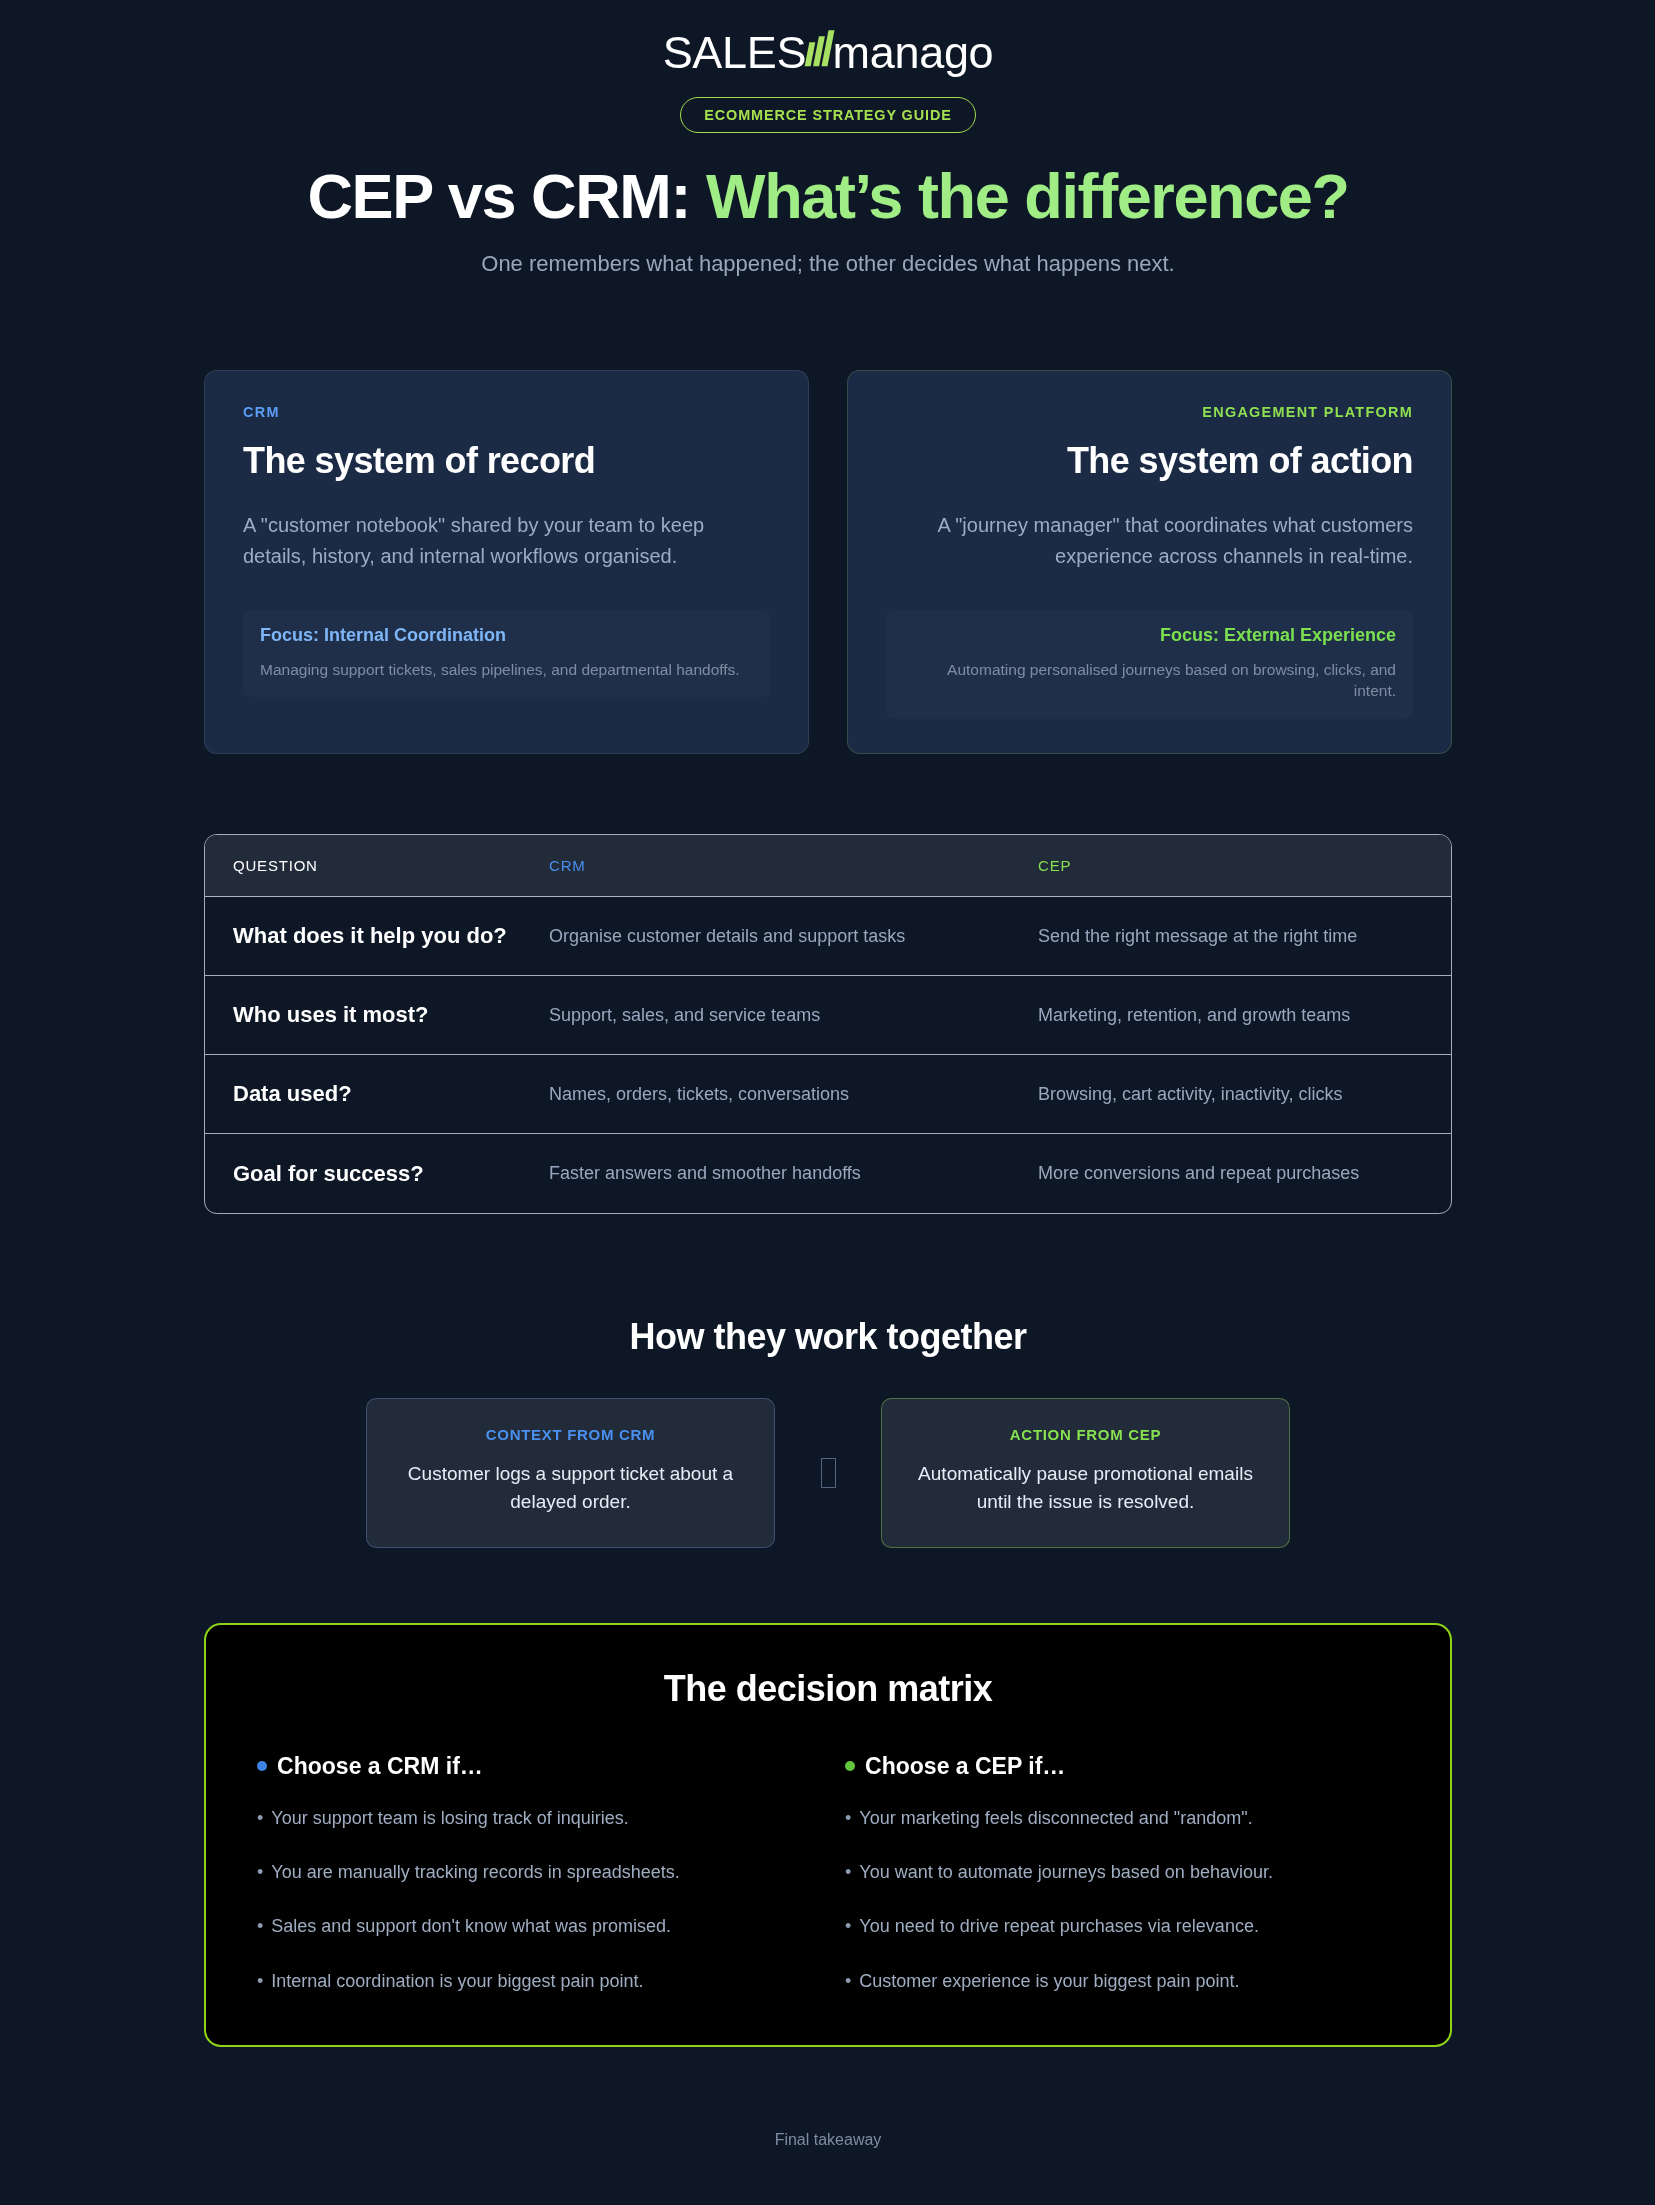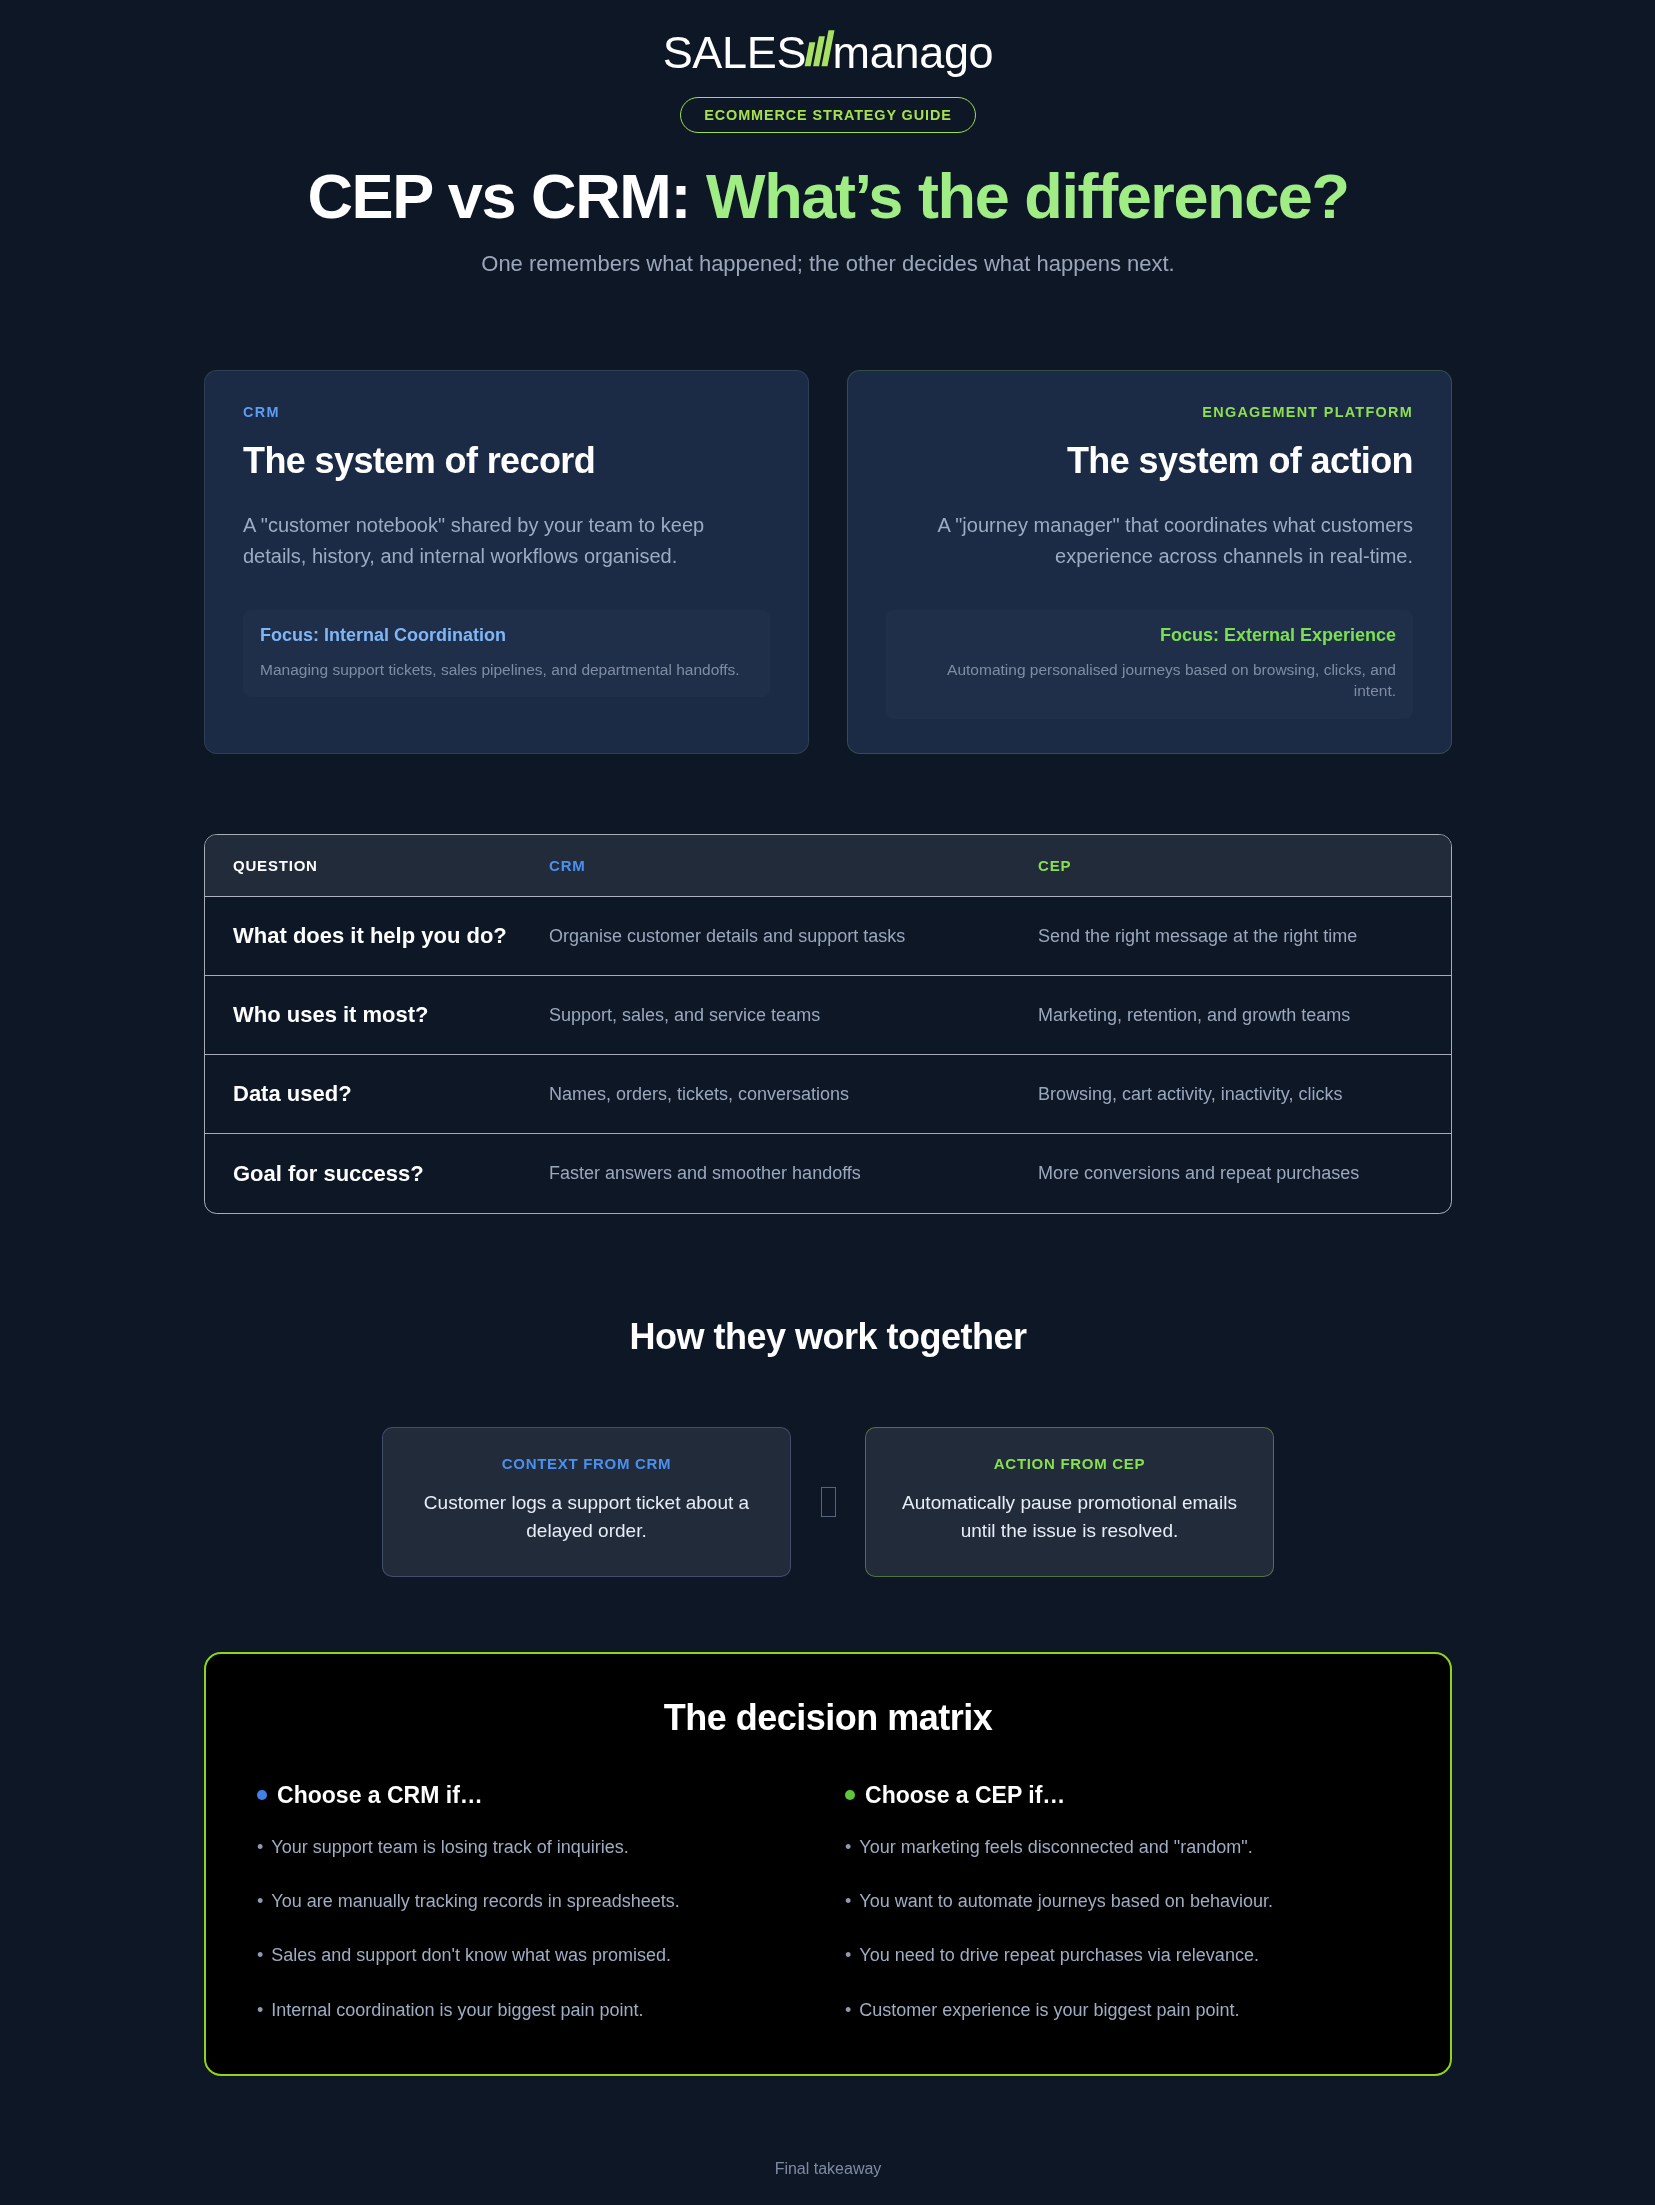--- a/index.html
+++ b/index.html
@@ -52,29 +52,29 @@
   
   .table { width:1248px; margin:80px auto 0; border:1.1px solid rgba(226,232,240,0.72); border-radius:12.6px; overflow:hidden; }
   .trow { display:flex; align-items:center; }
   .trow.head { background:#222b3a; border-bottom:1.1px solid rgba(226,232,240,0.72); height:62px; }
   .trow.body { height:79px; border-bottom:1.1px solid rgba(226,232,240,0.72); }
   .trow.body:last-child { border-bottom:none; }
   .tc { padding:0 0 0 28px; }
   .tc.c1 { width:316px; }
   .tc.c2 { width:489px; }
   .tc.c3 { flex:1; }
-  .th { font-size:15px; font-weight:700; letter-spacing:0.8px; color:#ffffff;margin-top:18px; }
+  .th { font-size:15px; font-weight:400; letter-spacing:0.8px; color:#ffffff;margin-top:18px; }
   .th.blue { color:#4a90f0; }
   .th.green { color:#86e04f; }
   .td-q { font-size:22px; font-weight:700; color:#ffffff; }
   .td-v { font-size:18px; color:#9aa8bd; }
 
   
   .wt-title { margin-top:102px; text-align:center; font-size:36px; font-weight:700; color:#ffffff; letter-spacing:-0.5px; }
-  .wt-row { margin-top:69px; display:flex; align-items:stretch; justify-content:center; gap:0; }
+  .wt-row { margin-top:40px; display:flex; align-items:stretch; justify-content:center; gap:16px; }
   .wt-card { width:409px; border-radius:10.3px; padding:26.4px 30px 30px; text-align:center; background:#222b3a; border:1.1px solid rgba(130,165,230,0.30); }
   .wt-card.green { border-color:rgba(140,200,80,0.45); }
   .wt-eyebrow { font-size:15px; font-weight:700; letter-spacing:0.7px; }
   .wt-eyebrow.blue { color:#4a90f0; }
   .wt-eyebrow.green { color:#86e04f; }
   .wt-text { margin-top:17px; font-size:19px; line-height:1.5; color:#e6edf7; }
   .wt-arrow { width:74px; display:flex; align-items:center; justify-content:center; font-size:26.4px; color:#5a6a82; }
   .tofu { display:inline-block; width:15px; height:30px; border:1.7px solid #55657d; }
 
   

